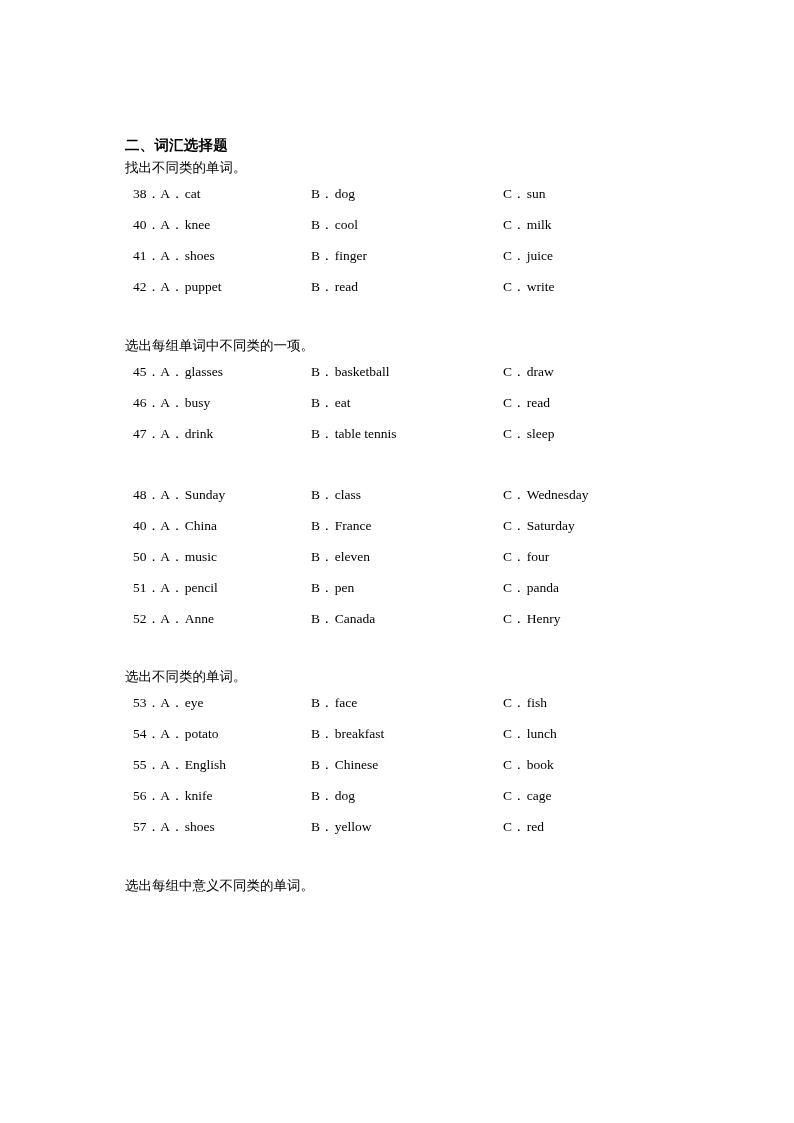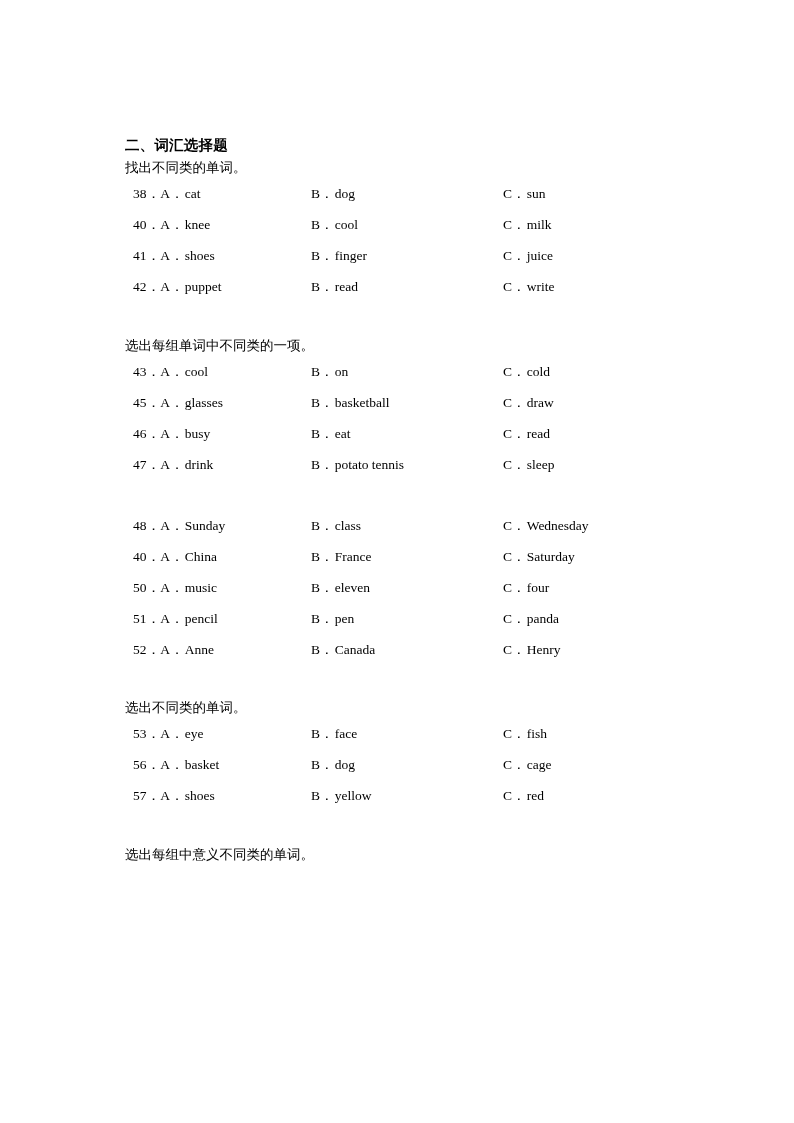--- a/index.html
+++ b/index.html
@@ -158,31 +158,20 @@
       </div>
 
     </div>
 
     <div class="group-gap-1"></div>
 
     <div class="instruction">选出每组单词中不同类的一项。</div>
 
     <div class="qgroup first-row-offset">
 
-      <div class="qrow">
-        <span class="opt col-a">
-          <span class="qnum">43．</span><span class="optlabel">A．</span><span class="optval">cool</span>
-        </span>
-        <span class="opt col-b">
-          <span class="optlabel">B．</span><span class="optval">on</span>
-        </span>
-        <span class="opt col-c">
-          <span class="optlabel">C．</span><span class="optval">cold</span>
-        </span>
-      </div>
 
 
       <div class="qrow">
         <span class="opt col-a">
           <span class="qnum">45．</span><span class="optlabel">A．</span><span class="optval">glasses</span>
         </span>
         <span class="opt col-b">
           <span class="optlabel">B．</span><span class="optval">basketball</span>
         </span>
         <span class="opt col-c">
@@ -200,21 +189,21 @@
         <span class="opt col-c">
           <span class="optlabel">C．</span><span class="optval">read</span>
         </span>
       </div>
 
       <div class="qrow">
         <span class="opt col-a">
           <span class="qnum">47．</span><span class="optlabel">A．</span><span class="optval">drink</span>
         </span>
         <span class="opt col-b">
-          <span class="optlabel">B．</span><span class="optval">potato tennis</span>
+          <span class="optlabel">B．</span><span class="optval">table tennis</span>
         </span>
         <span class="opt col-c">
           <span class="optlabel">C．</span><span class="optval">sleep</span>
         </span>
       </div>
 
     </div>
 
     <div class="group-gap-2"></div>
 
@@ -294,25 +283,47 @@
           <span class="qnum">53．</span><span class="optlabel">A．</span><span class="optval">eye</span>
         </span>
         <span class="opt col-b">
           <span class="optlabel">B．</span><span class="optval">face</span>
         </span>
         <span class="opt col-c">
           <span class="optlabel">C．</span><span class="optval">fish</span>
         </span>
       </div>
 
-
-
-      <div class="qrow">
-        <span class="opt col-a">
-          <span class="qnum">56．</span><span class="optlabel">A．</span><span class="optval">basket</span>
+      <div class="qrow">
+        <span class="opt col-a">
+          <span class="qnum">54．</span><span class="optlabel">A．</span><span class="optval">potato</span>
+        </span>
+        <span class="opt col-b">
+          <span class="optlabel">B．</span><span class="optval">breakfast</span>
+        </span>
+        <span class="opt col-c">
+          <span class="optlabel">C．</span><span class="optval">lunch</span>
+        </span>
+      </div>
+
+      <div class="qrow">
+        <span class="opt col-a">
+          <span class="qnum">55．</span><span class="optlabel">A．</span><span class="optval">English</span>
+        </span>
+        <span class="opt col-b">
+          <span class="optlabel">B．</span><span class="optval">Chinese</span>
+        </span>
+        <span class="opt col-c">
+          <span class="optlabel">C．</span><span class="optval">book</span>
+        </span>
+      </div>
+
+      <div class="qrow">
+        <span class="opt col-a">
+          <span class="qnum">56．</span><span class="optlabel">A．</span><span class="optval">knife</span>
         </span>
         <span class="opt col-b">
           <span class="optlabel">B．</span><span class="optval">dog</span>
         </span>
         <span class="opt col-c">
           <span class="optlabel">C．</span><span class="optval">cage</span>
         </span>
       </div>
 
       <div class="qrow">

